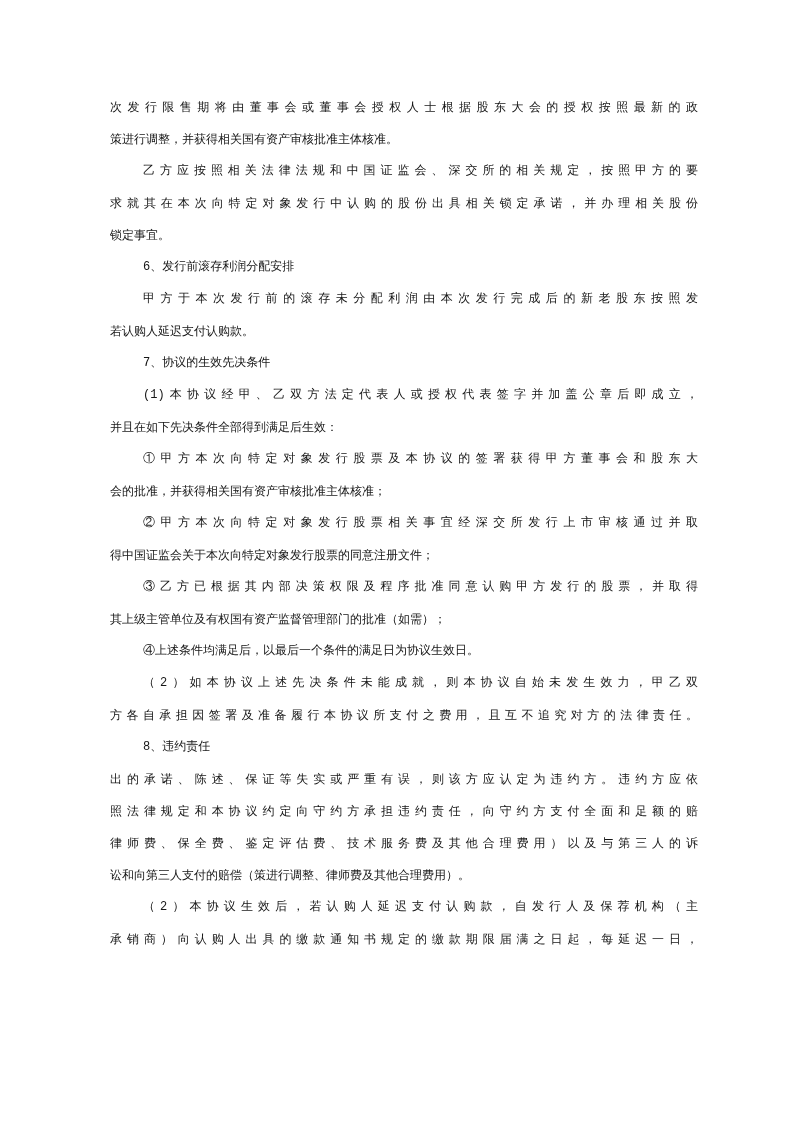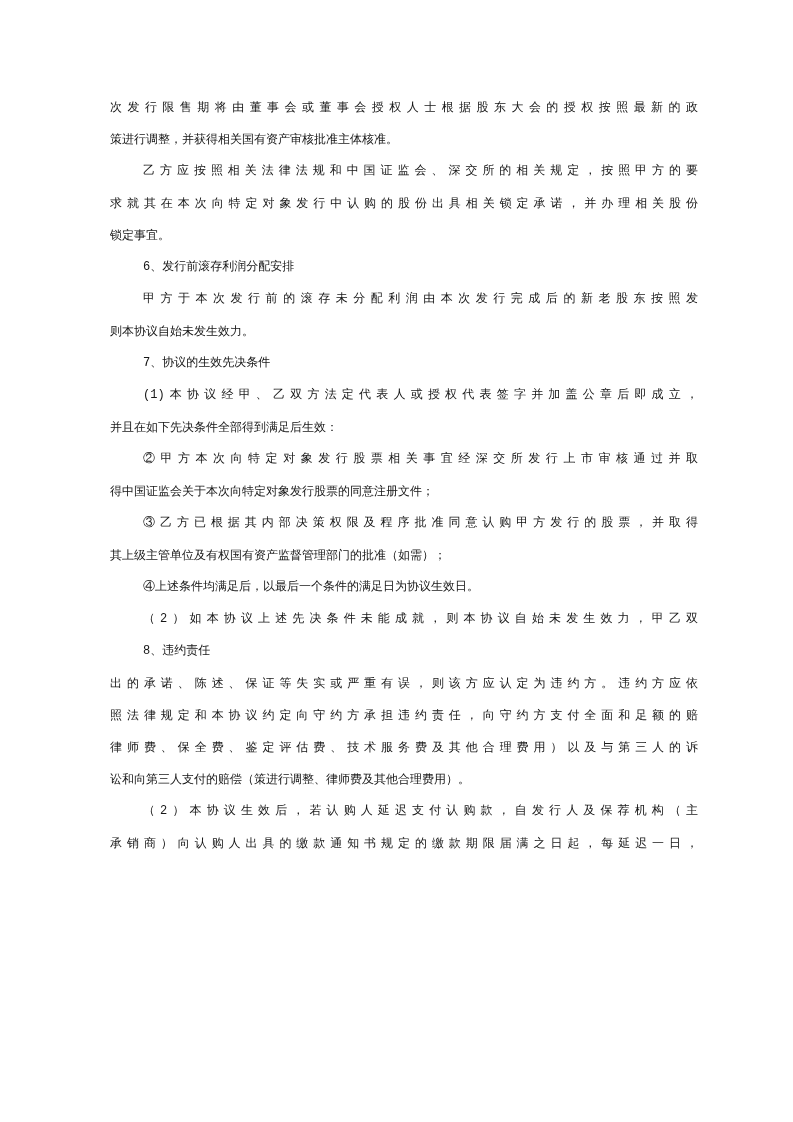--- a/index.html
+++ b/index.html
@@ -54,42 +54,47 @@
       <div class="paragraph">
         <div class="text-line fill indent">乙方应按照相关法律法规和中国证监会、深交所的相关规定，按照甲方的要</div>
         <div class="text-line fill">求就其在本次向特定对象发行中认购的股份出具相关锁定承诺，并办理相关股份</div>
         <div class="text-line">锁定事宜。</div>
       </div>
       <div class="paragraph">
         <div class="text-line indent">6、发行前滚存利润分配安排</div>
       </div>
       <div class="paragraph">
         <div class="text-line fill indent">甲方于本次发行前的滚存未分配利润由本次发行完成后的新老股东按照发</div>
-        <div class="text-line">则本协议自始未发生效力。</div>
+        <div class="text-line">若认购人延迟支付认购款。</div>
       </div>
       <div class="paragraph">
         <div class="text-line indent">7、协议的生效先决条件</div>
       </div>
       <div class="paragraph">
         <div class="text-line fill indent">(1)本协议经甲、乙双方法定代表人或授权代表签字并加盖公章后即成立，</div>
         <div class="text-line">并且在如下先决条件全部得到满足后生效：</div>
+      </div>
+      <div class="paragraph">
+        <div class="text-line fill indent">①甲方本次向特定对象发行股票及本协议的签署获得甲方董事会和股东大</div>
+        <div class="text-line">会的批准，并获得相关国有资产审核批准主体核准；</div>
       </div>
       <div class="paragraph">
         <div class="text-line fill indent">②甲方本次向特定对象发行股票相关事宜经深交所发行上市审核通过并取</div>
         <div class="text-line">得中国证监会关于本次向特定对象发行股票的同意注册文件；</div>
       </div>
       <div class="paragraph">
         <div class="text-line fill indent">③乙方已根据其内部决策权限及程序批准同意认购甲方发行的股票，并取得</div>
         <div class="text-line">其上级主管单位及有权国有资产监督管理部门的批准（如需）；</div>
       </div>
       <div class="paragraph">
         <div class="text-line indent">④上述条件均满足后，以最后一个条件的满足日为协议生效日。</div>
       </div>
       <div class="paragraph">
         <div class="text-line fill indent">（2）如本协议上述先决条件未能成就，则本协议自始未发生效力，甲乙双</div>
+        <div class="text-line fill">方各自承担因签署及准备履行本协议所支付之费用，且互不追究对方的法律责任。</div>
       </div>
       <div class="paragraph">
         <div class="text-line indent">8、违约责任</div>
       </div>
       <div class="paragraph">
         <div class="text-line fill">出的承诺、陈述、保证等失实或严重有误，则该方应认定为违约方。违约方应依</div>
         <div class="text-line fill">照法律规定和本协议约定向守约方承担违约责任，向守约方支付全面和足额的赔</div>
         <div class="text-line fill">律师费、保全费、鉴定评估费、技术服务费及其他合理费用）以及与第三人的诉</div>
         <div class="text-line">讼和向第三人支付的赔偿（策进行调整、律师费及其他合理费用）。</div>
       </div>

